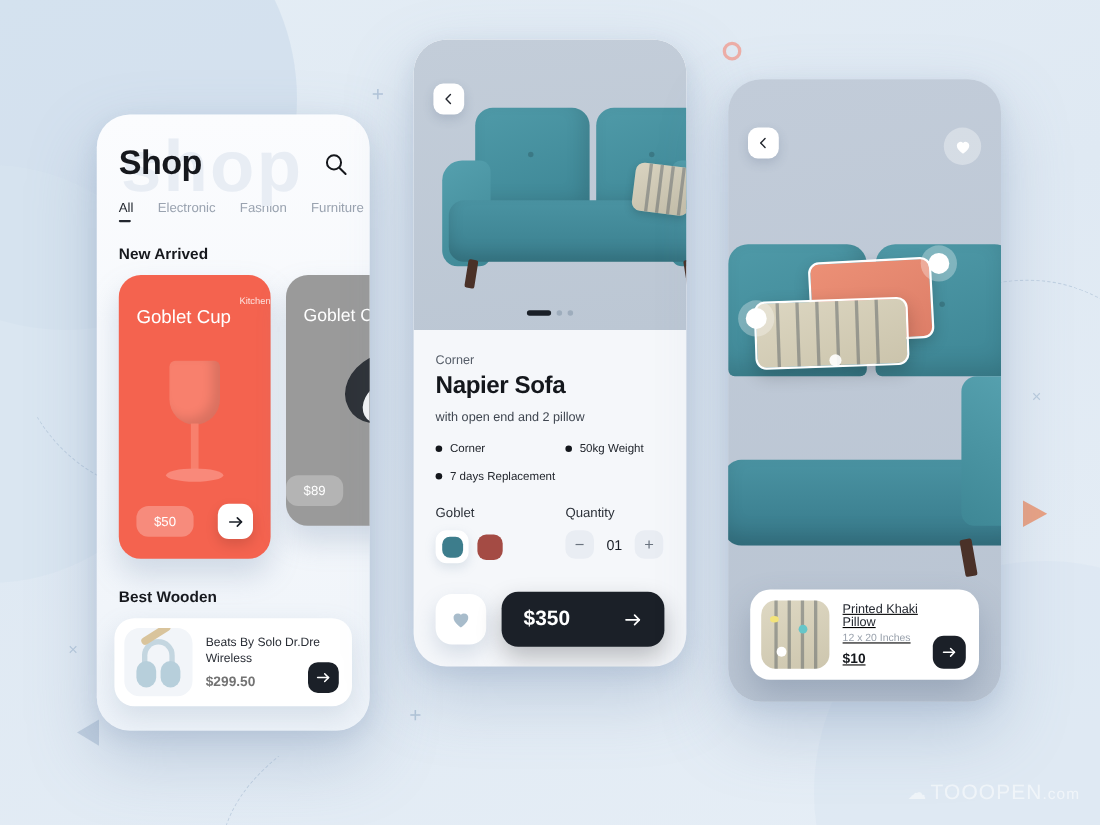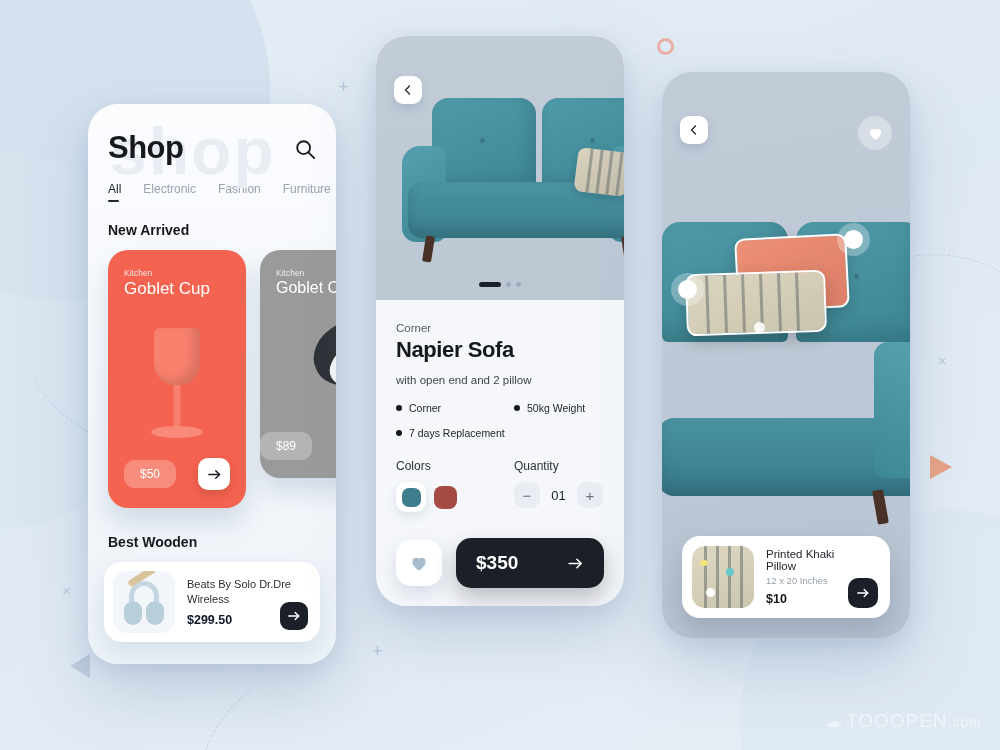--- a/index.html
+++ b/index.html
@@ -76,21 +76,21 @@
     bottom:-6px; height:2px; background:#22262e; border-radius:2px; }
   .sec-title{ font-size:14px; font-weight:700; color:#16181d;
     padding:26px 0 0 20px; }
 
   .cards-row{ display:flex; gap:14px; padding:12px 0 0 20px; }
   .pcard{ position:relative; border-radius:20px; flex:none;
     box-shadow:0 14px 26px rgba(120,145,175,.28); overflow:hidden; }
   .pcard-1{ width:138px; height:258px; background:#f4634f; }
   .pcard-2{ width:118px; height:228px; background:#9a9a9a; }
   .pc-cat{ font-size:8.5px; color:rgba(255,255,255,.82);
-    padding:18px 0 0 16px; font-weight:500; }
+    padding:18px 0 0 16px; font-weight:500;text-align:right; }
   .pc-name{ font-size:17px; color:#fff; padding:1px 0 0 16px;
     font-weight:400; white-space:nowrap; }
   .pcard-2 .pc-name{ font-size:16px; }
   .goblet{ position:absolute; left:50%; transform:translateX(-50%);
     top:78px; width:78px; height:120px; }
   .g-bowl{ position:absolute; left:50%; transform:translateX(-50%); top:0;
     width:46px; height:58px; background:#f8806d;
     border-radius:6px 6px 26px 26px; box-shadow:inset -7px -5px 10px rgba(0,0,0,.12); }
   .g-stem{ position:absolute; left:50%; transform:translateX(-50%); top:57px;
     width:7px; height:44px; background:#f8806d; }
@@ -124,21 +124,21 @@
     border:5px solid #c4d6e0; border-bottom:none;
     border-radius:16px 16px 0 0; }
   .hp-band::after{ content:""; position:absolute; left:-5px; top:-5px;
     width:30px; height:7px; background:#d9c49c; border-radius:6px;
     transform:rotate(-32deg); transform-origin:left center; }
   .hp-cupL,.hp-cupR{ position:absolute; top:30px; width:18px; height:24px;
     background:#b7cfdb; border-radius:9px; }
   .hp-cupL{ left:11px; } .hp-cupR{ left:33px; }
   .bs-info{ flex:1; min-width:0; }
   .bs-name{ font-size:11px; color:#2a2e36; line-height:1.35; }
-  .bs-price{ font-size:12.5px; font-weight:700; color:#0f172a;
+  .bs-price{ font-size:12.5px; font-weight:700; color:#737373;
     margin-top:7px; }
   .bs-arrow{ position:absolute; right:12px; bottom:12px;
     width:28px; height:28px; border-radius:9px; background:#1b2028;
     display:flex; align-items:center; justify-content:center; cursor:pointer; }
 
   
   .phone2{ left:376px; top:36px; width:248px; height:570px;
     background:#f5f7fa; }
   .p2-img{ position:relative; height:264px;
     background:linear-gradient(175deg,#c3cdd9 0%,#bcc7d4 100%);
@@ -260,21 +260,21 @@
     box-shadow:0 14px 30px rgba(80,100,130,.3); }
   .p3-card::before{ content:""; position:absolute; left:14px; right:14px;
     top:-9px; height:22px; border-radius:14px;
     background:rgba(255,255,255,.3); z-index:-1; }
   .p3-thumb{ width:62px; height:62px; border-radius:13px; flex:none;
     background:linear-gradient(160deg,#ded8c3 0%,#cdc6ae 100%);
     position:relative; overflow:hidden; }
   .p3-thumb i{ position:absolute; top:-4px; width:2.5px; height:120%;
     background:rgba(80,88,96,.45); }
   .p3-dot{ position:absolute; border-radius:50%; }
-  .p3-info{ flex:1; min-width:0; }
+  .p3-info{ flex:1; min-width:0;text-decoration:underline; }
   .p3-name{ font-size:11.5px; color:#22262e; font-weight:400; }
   .p3-size{ font-size:9.5px; color:#98a0ab; margin-top:3px; }
   .p3-price{ font-size:12.5px; font-weight:700; color:#14171c; margin-top:6px; }
   .p3-arrow{ width:30px; height:30px; border-radius:10px; background:#1b2028;
     display:flex; align-items:center; justify-content:center;
     flex:none; cursor:pointer; align-self:flex-end; }
 </style>
 </head>
 <body>
 
@@ -416,21 +416,21 @@
       </div>
       <div class="feat-row feat-row2">
         <div class="feat f1" style="width:auto;">
           <span class="bl"></span>
           <span>7 days Replacement</span>
         </div>
       </div>
 
       <div class="cq-row">
         <div class="cq-col1">
-          <div class="cq-label">Colors</div>
+          <div class="cq-label">Goblet</div>
           <div class="swatches">
             <div class="sw-wrap">
               <div class="sw" style="background:#3d7d8c"></div>
             </div>
             <div class="sw" style="background:#a44b44;width:23px;height:23px;border-radius:8px;"></div>
           </div>
         </div>
         <div class="cq-col2">
           <div class="cq-label">Quantity</div>
           <div class="qty">

